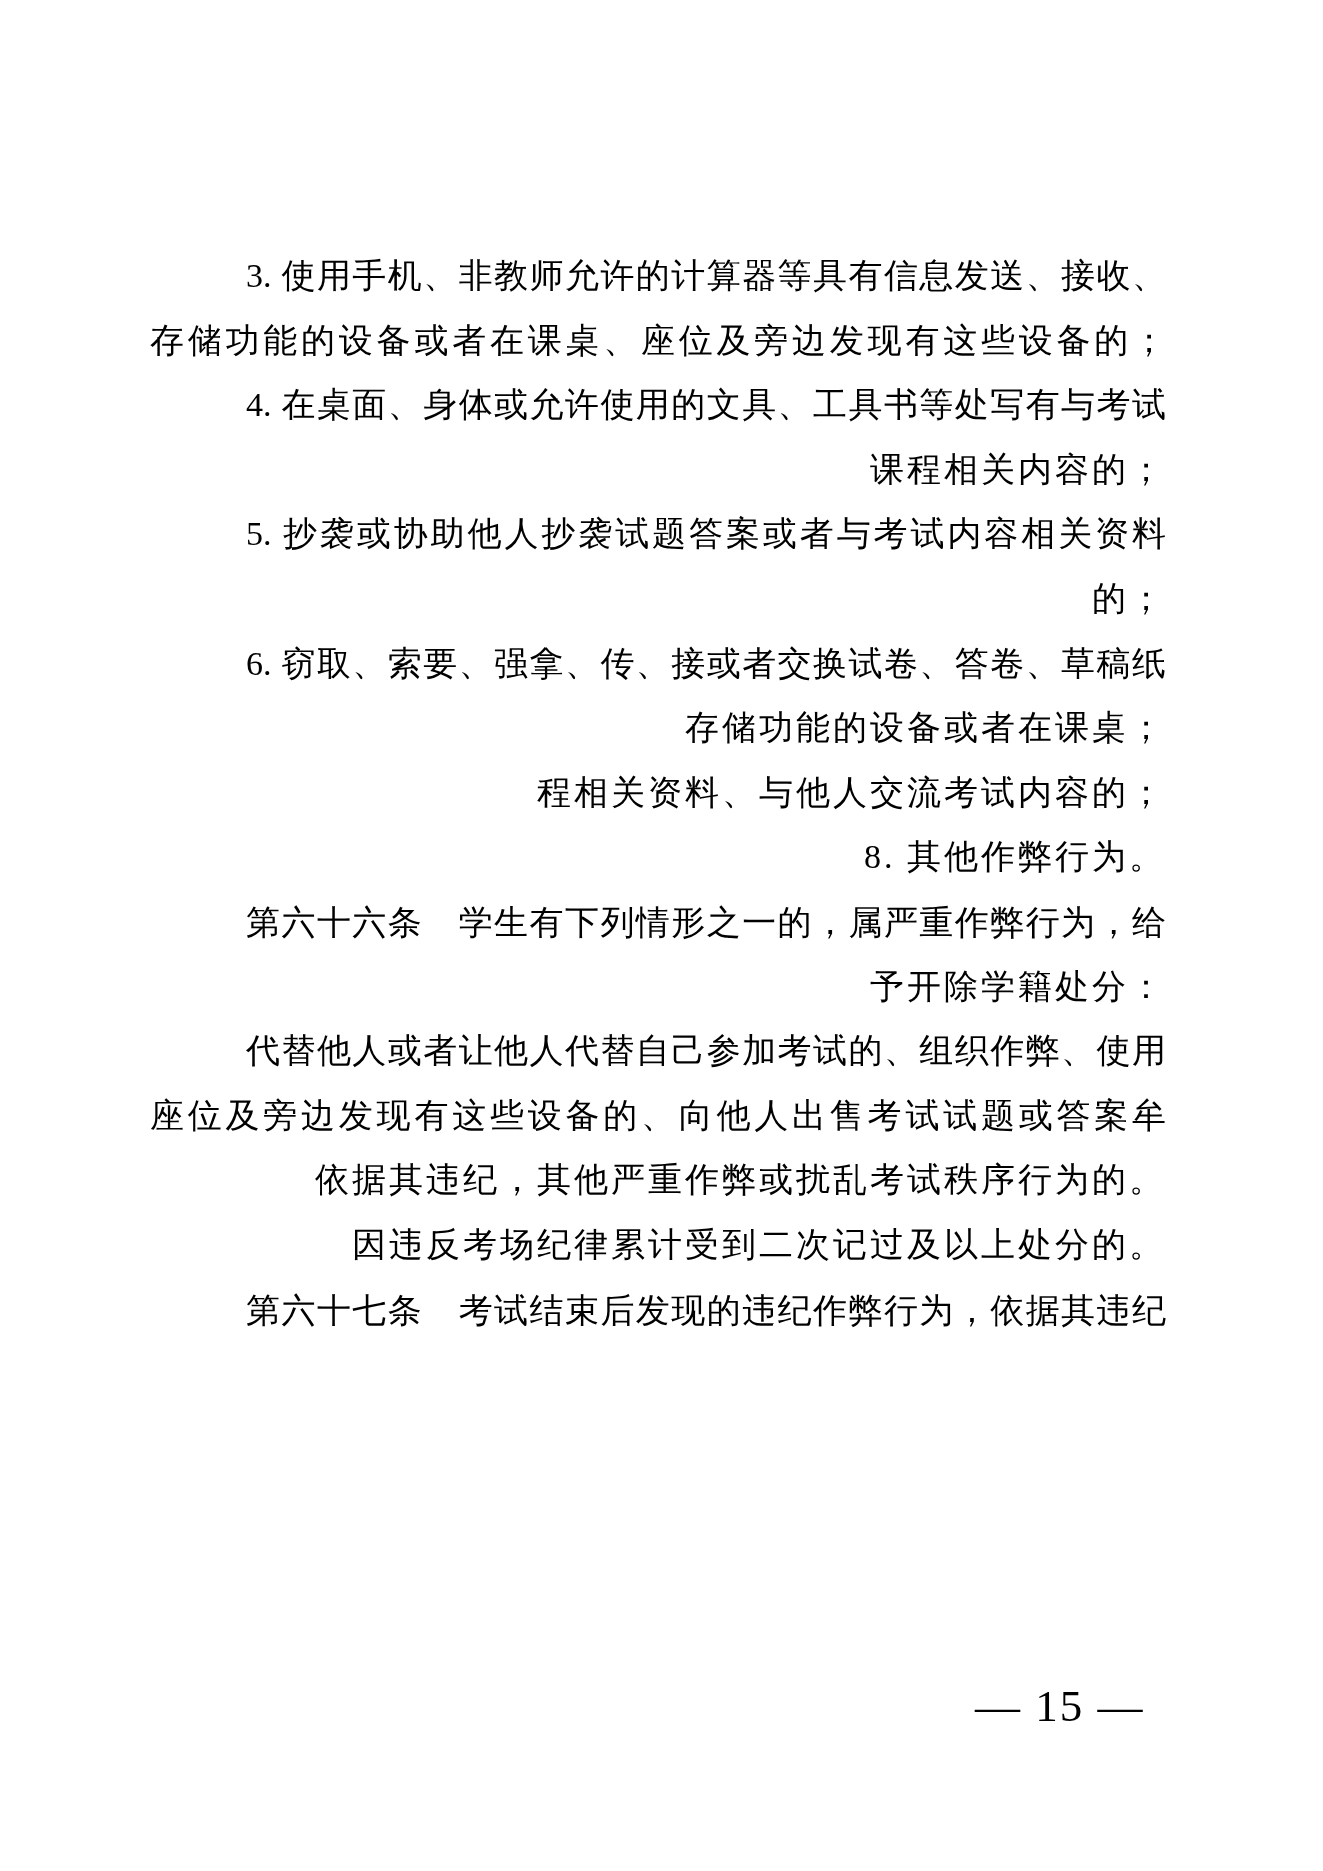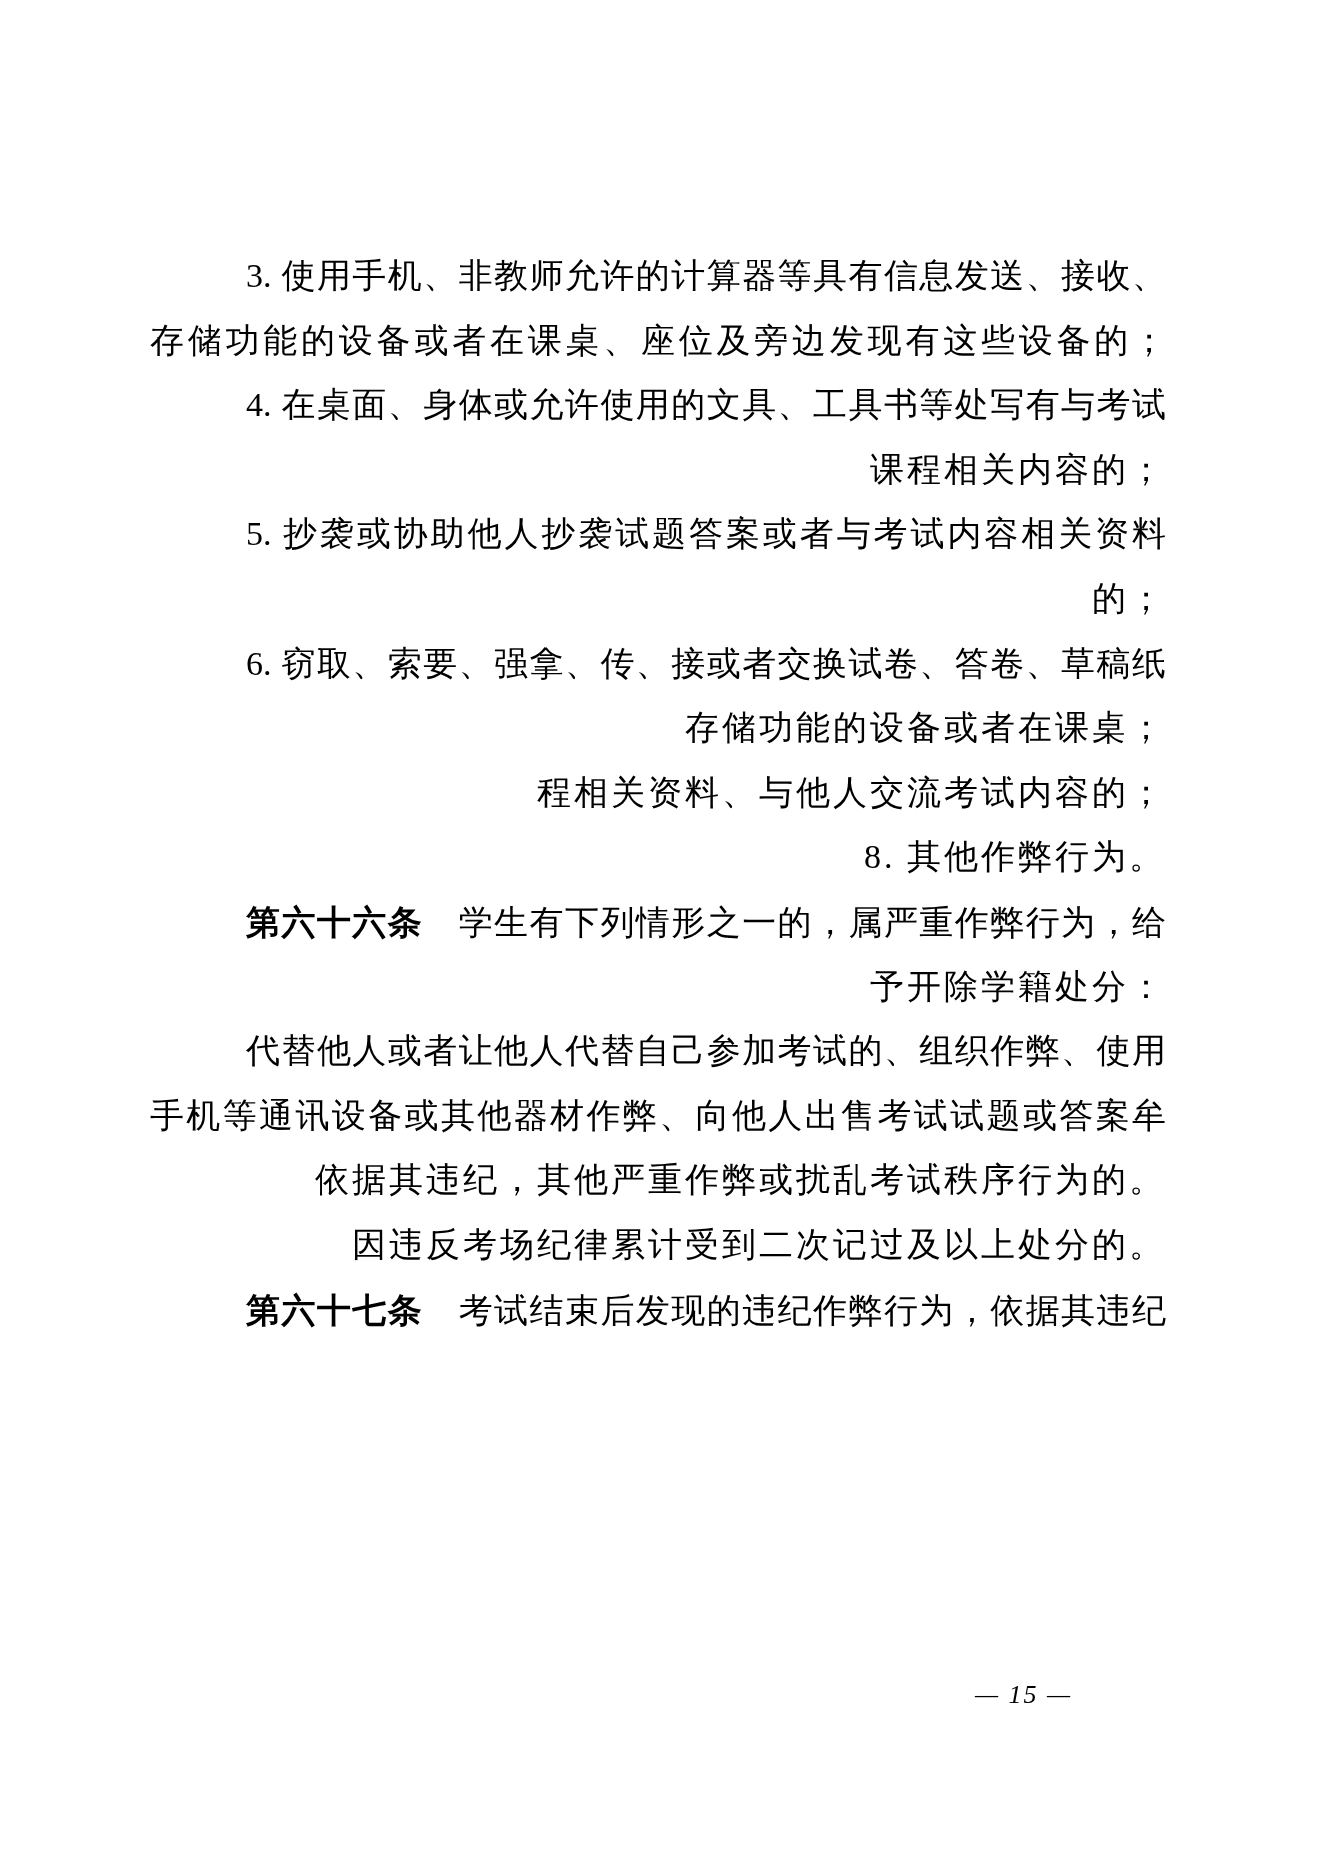--- a/index.html
+++ b/index.html
@@ -34,48 +34,47 @@
   .line.justify {
     text-align: justify;
     text-align-last: justify;
     text-justify: inter-character;
   }
   .line.short {
     letter-spacing: 3px;
   }
   .article-no {
     font-family: "Liberation Sans", "DejaVu Sans", sans-serif;
-    font-weight: 700;
+    font-weight: 400;
   }
   #footer {
     position: absolute;
     top: 1680px;
     left: 975px;
-    font-size: 26px;
+    font-size: 45px;
     letter-spacing: 2px;
     white-space: nowrap;
-    font-style: italic;
   }
 </style>
 </head>
 <body>
 
 <div id="text-block">
     <div class="line indent justify"><span>3. 使用手机、非教师允许的计算器等具有信息发送、接收、</span></div>
     <div class="line justify"><span>存储功能的设备或者在课桌、座位及旁边发现有这些设备的；</span></div>
     <div class="line indent justify"><span>4. 在桌面、身体或允许使用的文具、工具书等处写有与考试</span></div>
     <div class="line short"><span>课程相关内容的；</span></div>
     <div class="line indent justify"><span>5. 抄袭或协助他人抄袭试题答案或者与考试内容相关资料</span></div>
     <div class="line short"><span>的；</span></div>
     <div class="line indent justify"><span>6. 窃取、索要、强拿、传、接或者交换试卷、答卷、草稿纸</span></div>
     <div class="line short"><span>存储功能的设备或者在课桌；</span></div>
     <div class="line short"><span>程相关资料、与他人交流考试内容的；</span></div>
     <div class="line indent short"><span>8. 其他作弊行为。</span></div>
     <div class="line indent justify"><span class="article-no">第六十六条</span><span>　学生有下列情形之一的，属严重作弊行为，给</span></div>
     <div class="line short"><span>予开除学籍处分：</span></div>
     <div class="line indent justify"><span>代替他人或者让他人代替自己参加考试的、组织作弊、使用</span></div>
-    <div class="line justify"><span>手机等通讯设备或其他器材作弊、向他人出售考试试题或答案牟</span></div>
+    <div class="line justify"><span>座位及旁边发现有这些设备的、向他人出售考试试题或答案牟</span></div>
     <div class="line short"><span>依据其违纪，其他严重作弊或扰乱考试秩序行为的。</span></div>
     <div class="line indent short"><span>因违反考场纪律累计受到二次记过及以上处分的。</span></div>
     <div class="line indent justify"><span class="article-no">第六十七条</span><span>　考试结束后发现的违纪作弊行为，依据其违纪</span></div>
   </div>
 
 <div id="footer">— 15 —</div>
 
 </body></html>

